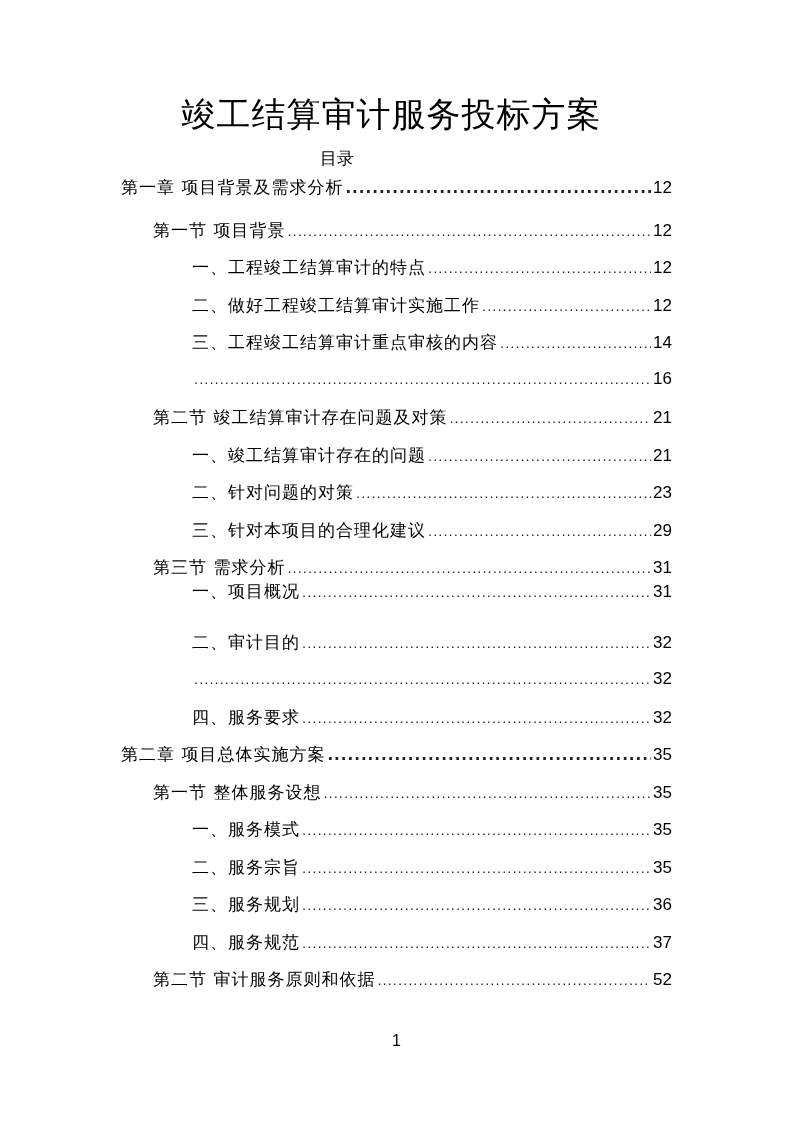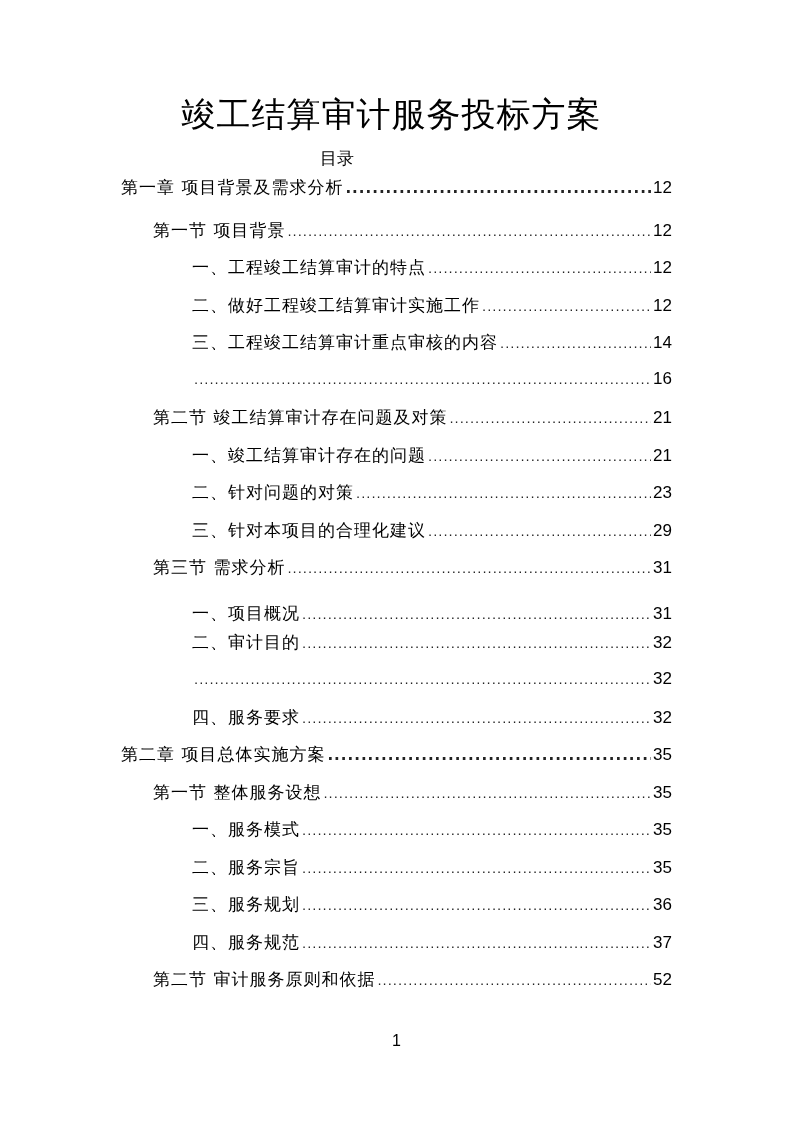--- a/index.html
+++ b/index.html
@@ -74,21 +74,21 @@
   <div class="toc-row lvl-3" style="top:343px">
       <span class="label">三、针对本项目的合理化建议</span>
       <span class="dots"></span>
       <span class="page">29</span>
     </div>
   <div class="toc-row lvl-2" style="top:380px">
       <span class="label">第三节  需求分析</span>
       <span class="dots"></span>
       <span class="page">31</span>
     </div>
-  <div class="toc-row lvl-3" style="top:426px">
+  <div class="toc-row lvl-3" style="top:404px">
       <span class="label">一、项目概况</span>
       <span class="dots"></span>
       <span class="page">31</span>
     </div>
   <div class="toc-row lvl-3" style="top:455px">
       <span class="label">二、审计目的</span>
       <span class="dots"></span>
       <span class="page">32</span>
     </div>
   <div class="toc-row lvl-3" style="top:493px">

